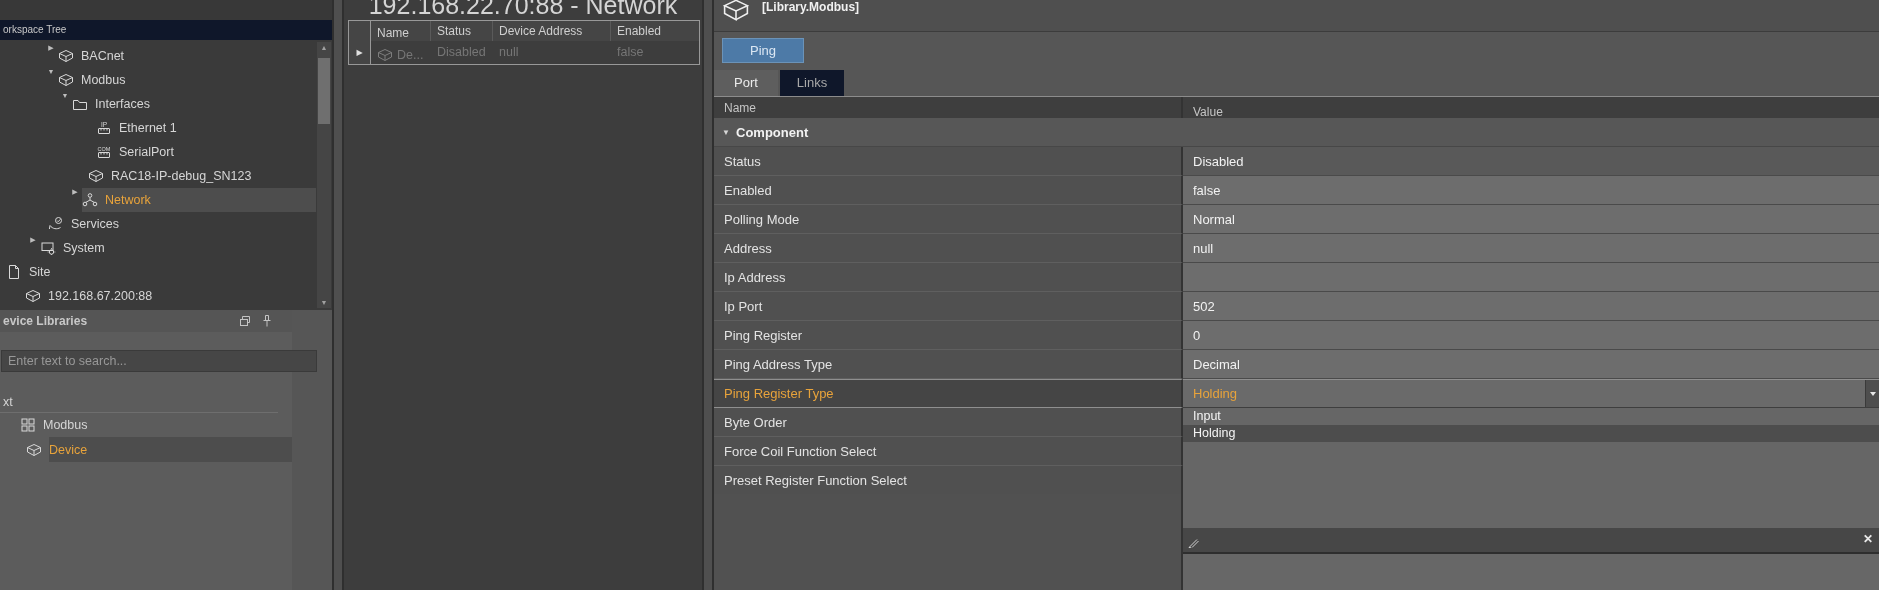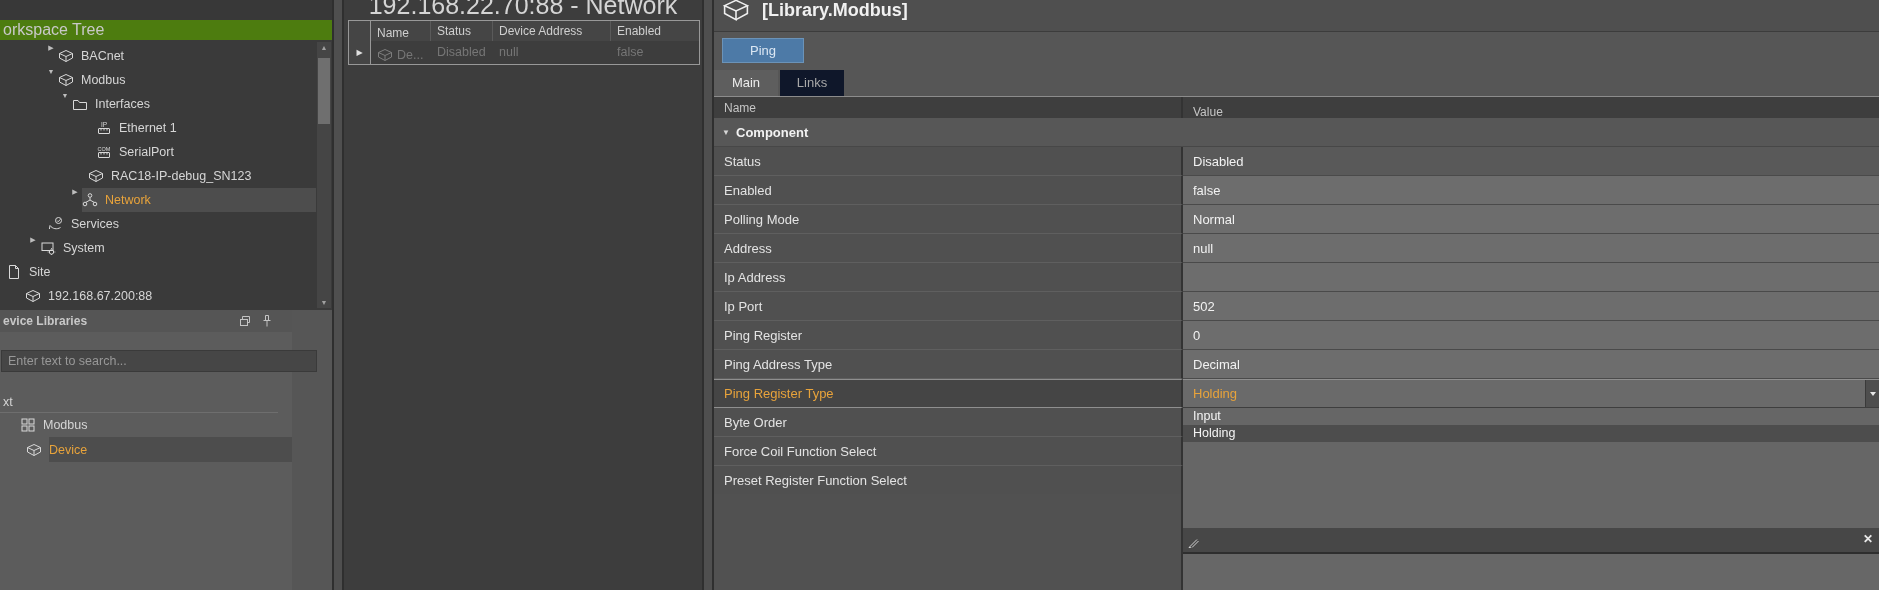--- a/index.html
+++ b/index.html
@@ -3,21 +3,21 @@
 <meta charset="utf-8">
 <style>
   html,body{margin:0;padding:0;background:#565656;overflow:hidden;}
   #app{position:relative;width:1879px;height:590px;font-family:"Liberation Sans",sans-serif;
        color:#d6d6d6;font-size:12.5px;background:#565656;-webkit-font-smoothing:antialiased;}
   svg{display:block;}
 
   
   .top-strip{position:absolute;left:0;top:0;width:332px;height:20px;background:#383838;border-bottom:1px solid #2c2c2c;}
   .ws-panel{position:absolute;left:0;top:20px;width:332px;height:290px;background:#3a3a3a;}
-  .panel-title{height:20px;line-height:20px;background:#4d7c0f;color:#c9c9c9;padding-left:3px;font-size:16px;}
+  .panel-title{height:20px;line-height:20px;background:#0f172a;color:#c9c9c9;padding-left:3px;font-size:10px;}
   .tree{position:absolute;left:0;top:20px;right:0;bottom:0;background:#3a3a3a;}
   .trow{position:absolute;left:0;right:16px;height:24px;display:flex;align-items:flex-start;}
   .indent{display:inline-block;height:1px;flex:0 0 auto;}
   .twisty{flex:0 0 14px;text-align:center;font-size:7px;color:#bdbdbd;}
   .thl{display:flex;align-items:center;flex:1 1 auto;height:24px;}
   .thl.sel{background:#4d4d4d;}
   .ticon{flex:0 0 16px;margin-right:7px;color:#d9d9d9;}
   .tlabel{white-space:nowrap;color:#d6d6d6;}
   .orange{color:#e8a33b;}
   .vsb{position:absolute;right:1px;top:2px;bottom:2px;width:14px;background:#454545;}
@@ -50,21 +50,21 @@
   .c-name{flex:0 0 60px;display:flex;align-items:center;gap:4px;overflow:hidden;white-space:nowrap;}
   .c-status{flex:0 0 62px;}
   .c-da{flex:0 0 118px;}
   .c-en{flex:1 1 auto;border-right:none !important;}
   .rowptr{font-size:8px;color:#e0e0e0;line-height:23px;}
 
   
   .insp{position:absolute;left:714px;right:0;top:0;bottom:0;background:#565656;}
   .insp-hdr{position:absolute;left:0;right:0;top:0;height:31px;background:#4f4f4f;border-bottom:1px solid #3c3c3c;overflow:hidden;}
   .insp-hdr .bigicon{position:absolute;left:8px;top:-4px;color:#efefef;}
-  .insp-hdr .title{position:absolute;left:48px;top:0;font-weight:bold;font-size:18px;color:#f1f1f1;}
+  .insp-hdr .title{position:absolute;left:48px;top:0;font-weight:bold;font-size:12px;color:#f1f1f1;}
   .ping-btn{position:absolute;left:8px;top:38px;width:82px;height:25px;background:#4d7aa7;border:1px solid #6b93b8;
             box-sizing:border-box;color:#dbe7f3;font-size:13px;text-align:center;line-height:23px;}
   .tabs{position:absolute;left:0;top:70px;height:26px;display:flex;gap:2px;}
   .tab{width:64px;height:26px;line-height:26px;text-align:center;font-size:13px;}
   .tab.active{background:#5e5e5e;color:#ececec;}
   .tab.inactive{background:#0f172a;color:#a8a8a8;}
 
   .pgrid{position:absolute;left:0;right:0;top:96px;bottom:0;border-top:1px solid #8c8c8c;}
   .ghead{display:flex;height:21px;background:#3e3e3e;color:#c6c6c6;font-size:12px;}
   .ghead .nh{flex:0 0 469px;border-right:2px solid #333333;box-sizing:border-box;padding:4px 0 0 10px;}
@@ -362,21 +362,21 @@
             <path d="M1.5 5.5 V10 L8 13.5 V8.5"></path>
             <path d="M14.5 5.5 V10 L8 13.5"></path>
           </svg>
         </span>
       <span class="title">[Library.Modbus]</span>
     </div>
 
     <div class="ping-btn">Ping</div>
 
     <div class="tabs">
-      <div class="tab active">Main</div>
+      <div class="tab active">Port</div>
       <div class="tab inactive">Links</div>
     </div>
 
     <div class="pgrid">
       <div class="ghead">
         <div class="nh">Name</div>
         <div class="vh">Value</div>
       </div>
 
       <div class="grow-group">

